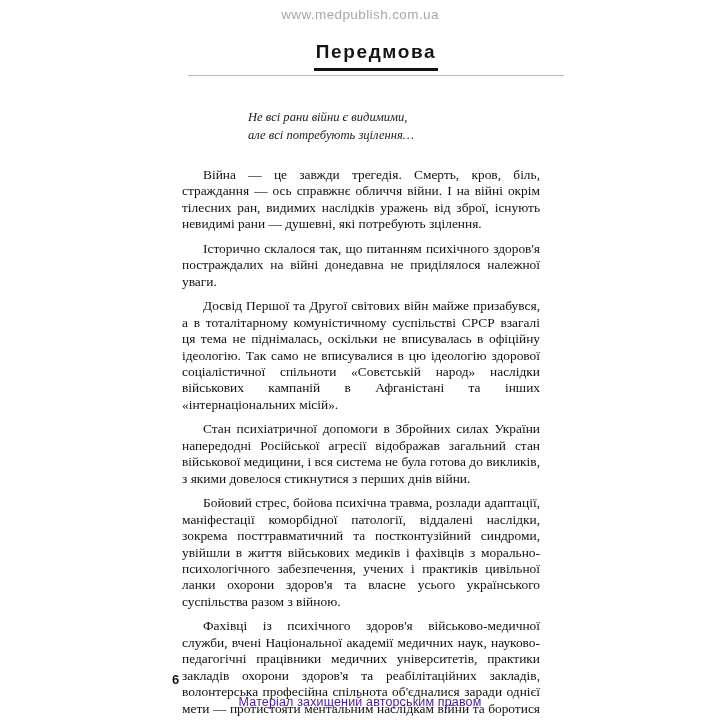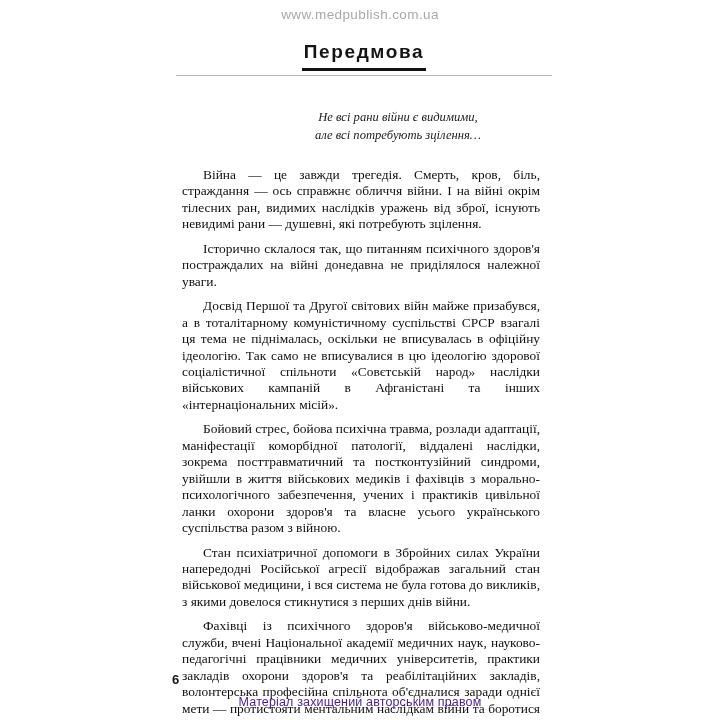--- a/index.html
+++ b/index.html
@@ -33,21 +33,21 @@
     font-size: 13.5px;
     letter-spacing: 0.4px;
     color: #a8a8a8;
     white-space: nowrap;
   }
 
   
   .heading-block {
     position: absolute;
     top: 40px;
-    left: 176px;
+    left: 188px;
     width: 376px;
   }
   .heading-title {
     text-align: center;
     font-family: "Liberation Sans", "DejaVu Sans", sans-serif;
     font-size: 19px;
     font-weight: bold;
     letter-spacing: 1.6px;
     color: #141414;
     line-height: 24px;
@@ -69,21 +69,21 @@
     background: #b9b9b9;
     z-index: 1;
   }
 
   
   .epigraph {
     position: absolute;
     top: 109px;
     left: 248px;
     width: 300px;
-    text-align: center;
+    text-align: left;
     font-style: italic;
     font-size: 12.6px;
     line-height: 17.5px;
     color: #1b1b1b;
   }
   .epigraph div { white-space: nowrap; }
 
   
   .body-text {
     position: absolute;
@@ -143,22 +143,22 @@
 
   <div class="epigraph">
     <div>Не всі рани війни є видимими,</div>
     <div>але всі потребують зцілення…</div>
   </div>
 
   <div class="body-text">
     <p>Війна — це завжди трегедія. Смерть, кров, біль, страждання — ось справжнє обличчя війни. І на війні окрім тілесних ран, видимих наслідків уражень від зброї, існують невидимі рани — душевні, які потребують зцілення.</p>
     <p>Історично склалося так, що питанням психічного здоров'я постраждалих на війні донедавна не приділялося належної уваги.</p>
     <p>Досвід Першої та Другої світових війн майже призабувся, а в тоталітарному комуністичному суспільстві СРСР взагалі ця тема не піднімалась, оскільки не вписувалась в офіційну ідеологію. Так само не вписувалися в цю ідеологію здорової соціалістичної спільноти «Совєтській народ» наслідки військових кампаній в Афганістані та інших «інтернаціональних місій».</p>
+    <p>Стан психіатричної допомоги в Збройних силах України напередодні Російської агресії відображав загальний стан військової медицини, і вся система не була готова до викликів, з якими довелося стикнутися з перших днів війни.</p>
     <p>Бойовий стрес, бойова психічна травма, розлади адаптації, маніфестації коморбідної патології, віддалені наслідки, зокрема посттравматичний та постконтузійний синдроми, увійшли в життя військових медиків і фахівців з морально-психологічного забезпечення, учених і практиків цивільної ланки охорони здоров'я та власне усього українського суспільства разом з війною.</p>
-    <p>Стан психіатричної допомоги в Збройних силах України напередодні Російської агресії відображав загальний стан військової медицини, і вся система не була готова до викликів, з якими довелося стикнутися з перших днів війни.</p>
     <p>Фахівці із психічного здоров'я військово-медичної служби, вчені Національної академії медичних наук, науково-педагогічні працівники медичних університетів, практики закладів охорони здоров'я та реабілітаційних закладів, волонтерська професійна спільнота об'єдналися заради однієї мети — протистояти ментальним наслідкам війни та боротися за психічне здоров'я й психосоціальну адаптацію захисників Вітчизни.</p>
 
   </div>
 
   <div class="page-number">6</div>
 
   <div class="copyright-notice">Матеріал захищений авторським правом</div>
 
 </div>
 

